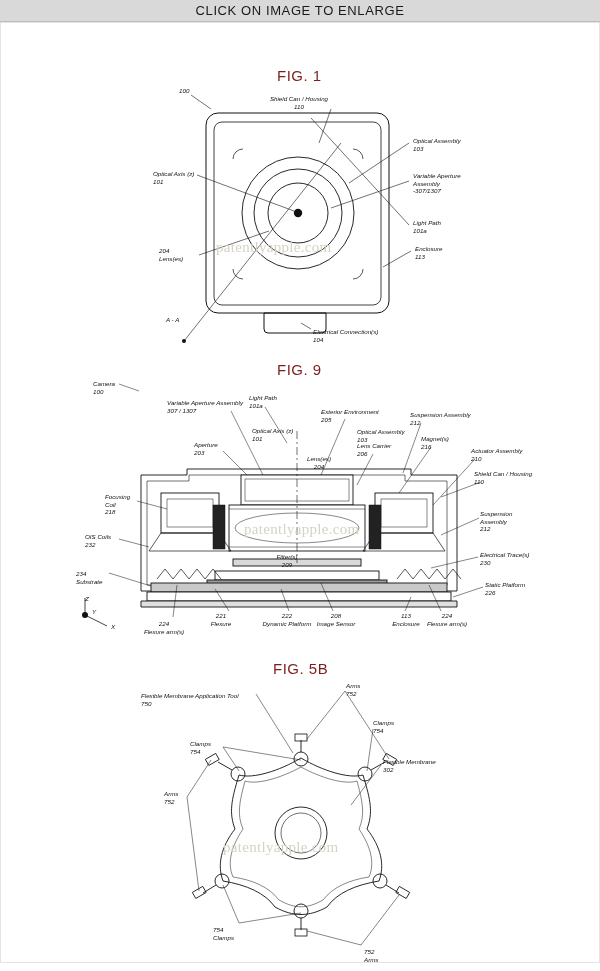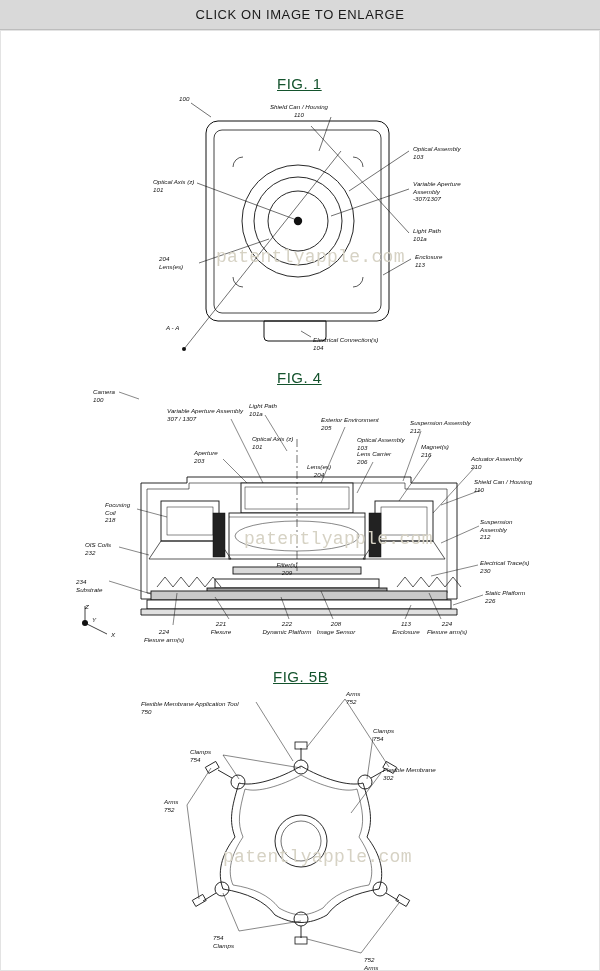--- a/index.html
+++ b/index.html
@@ -9,21 +9,21 @@
   }
   body {
     width: 600px;
     height: 971px;
     font-family: "Liberation Sans", sans-serif;
     position: relative;
     overflow: hidden;
   }
   .banner {
     width: 600px;
-    height: 30px;
+    height: 22px;
     background: #d9d9d9;
     border-bottom: 1px solid #bdbdbd;
     display: flex;
     align-items: center;
     justify-content: center;
     box-sizing: border-box;
   }
   .banner-text {
     font-size: 13px;
     letter-spacing: 0.6px;
@@ -34,40 +34,39 @@
     width: 600px;
     height: 941px;
     background: #ffffff;
     border: 1px solid #e3e3e3;
     box-sizing: border-box;
   }
   .fig-title {
     position: absolute;
     font-size: 15px;
     letter-spacing: 0.5px;
-    color: #14532d;
+    color: #7f1d1d;
     font-family: "Liberation Sans", sans-serif;
-    text-decoration: underline;
   }
   .lbl {
     position: absolute;
     font-size: 6.2px;
     line-height: 7.6px;
     color: #111;
     font-style: italic;
     white-space: pre-line;
     font-family: "Liberation Sans", sans-serif;
   }
   .lbl.c { text-align: center; }
   svg { position: absolute; left: 0; top: 0; overflow: visible; }
   .wm {
     position: absolute;
-    font-size: 18px;
+    font-size: 15px;
     color: #d6d2c4;
-    font-family: Liberation Mono, monospace;
+    font-family: Liberation Serif, serif;
     letter-spacing: 0.3px;
     white-space: nowrap;
   }
 </style>
 </head>
 <body>
 
 <div class="banner">
   <span class="banner-text">CLICK ON IMAGE TO ENLARGE</span>
 </div>
@@ -123,21 +122,21 @@
   <div class="lbl" style="left:414px; top:222px;">Enclosure
 113</div>
   <div class="lbl" style="left:158px; top:224px;">204
 Lens(es)</div>
   <div class="lbl" style="left:165px; top:293px;">A - A</div>
   <div class="lbl" style="left:312px; top:305px;">Electrical Connection(s)
 104</div>
 
   <div class="wm" style="left:215px; top:216px;">patentlyapple.com</div>
 
-  <div class="fig-title" style="left:276px; top:338px;">FIG. 4</div>
+  <div class="fig-title" style="left:276px; top:338px;">FIG. 9</div>
 
   <svg width="600" height="941">
     <g fill="none" stroke="#111" stroke-width="0.9">
 
       <path d="M140 452 h46 v-6 h224 v6 h46 v116 h-316 z"></path>
       <path d="M146 458 h42 v-6 h216 v6 h42 v104 h-300 z" stroke-width="0.6"></path>
 
       <rect x="240" y="452" width="112" height="30" fill="#ffffff"></rect>
       <rect x="244" y="456" width="104" height="22" stroke-width="0.5"></rect>
 

